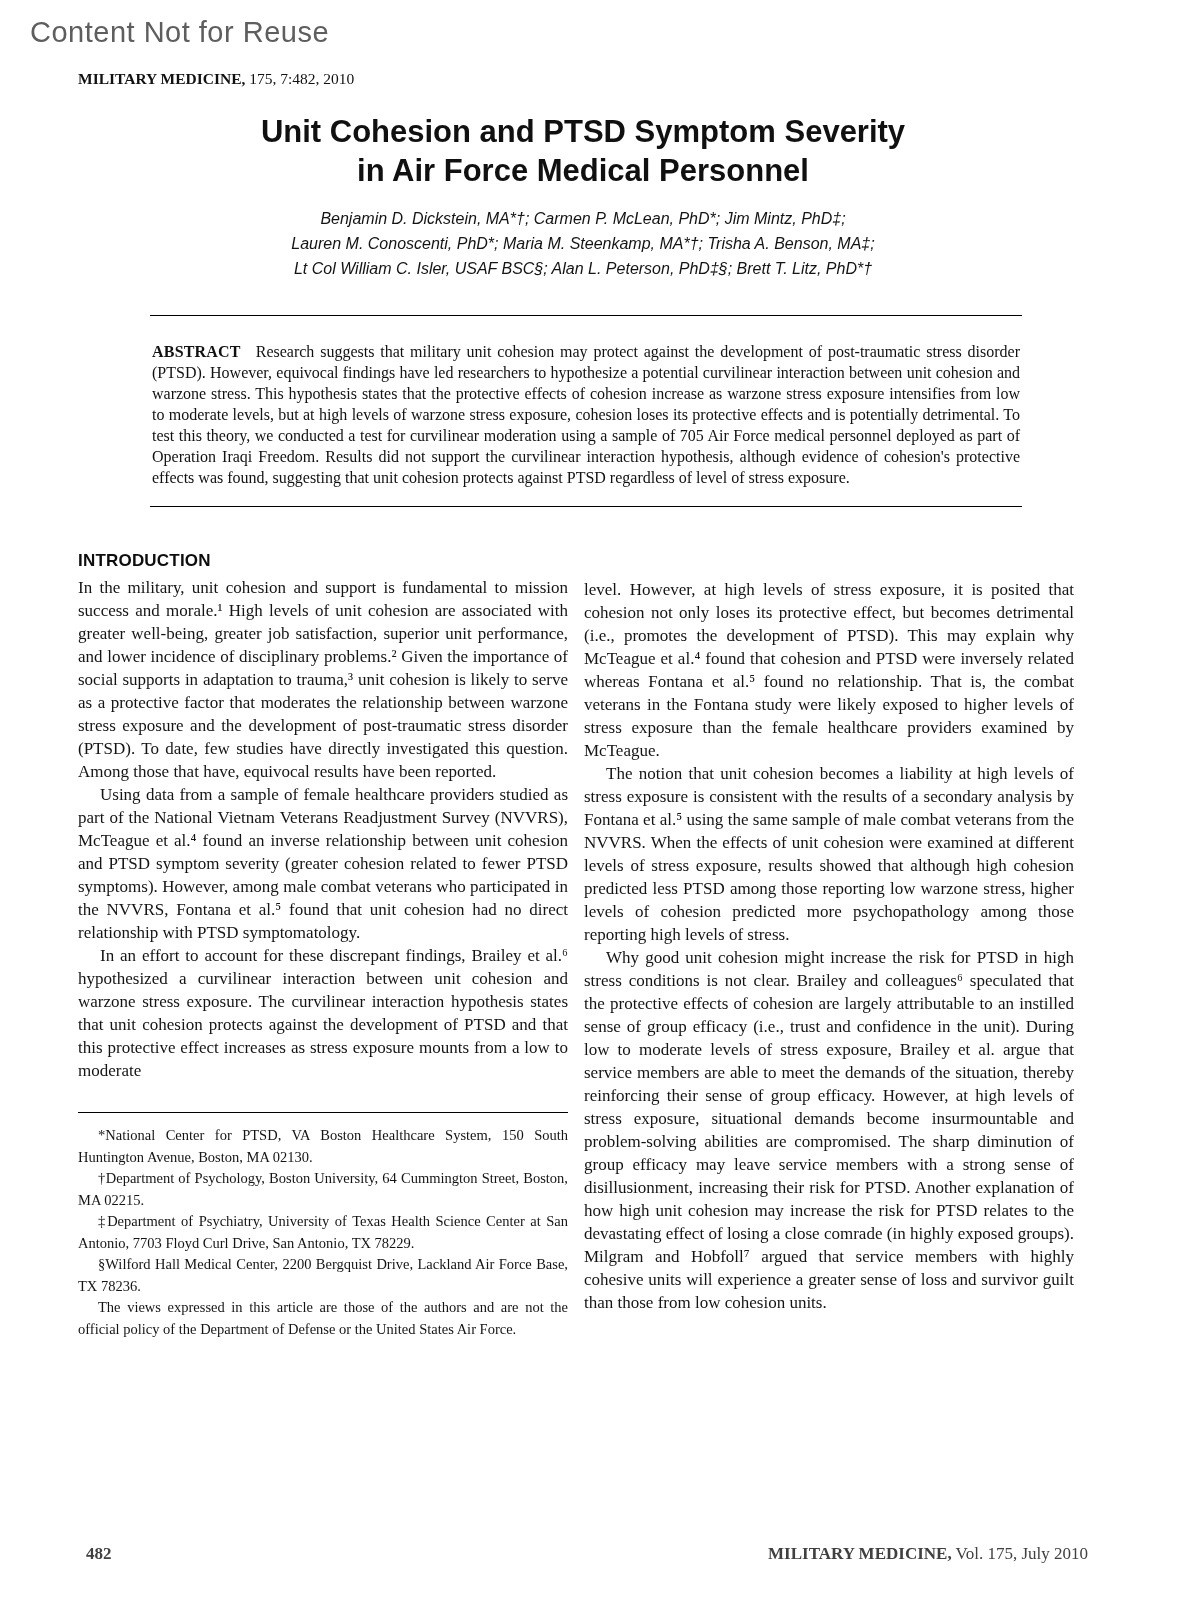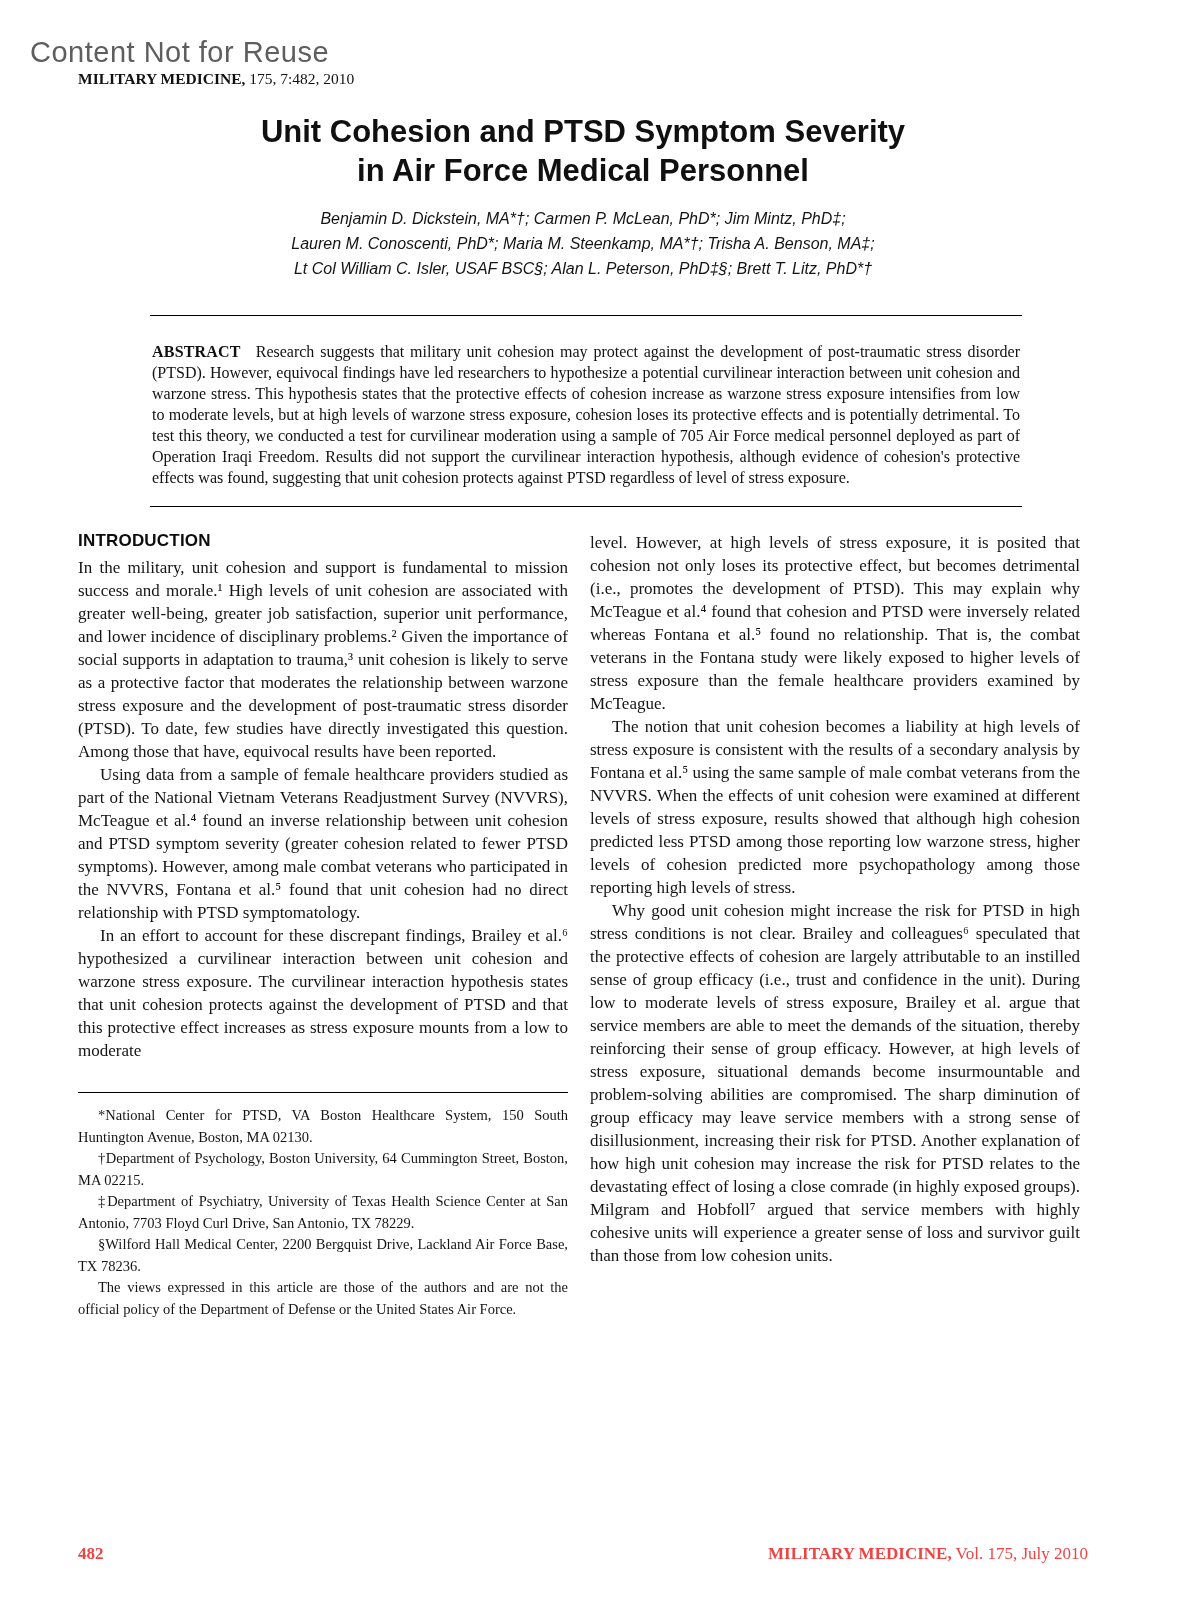--- a/index.html
+++ b/index.html
@@ -12,21 +12,21 @@
     height: 1606px;
     background: #ffffff;
     color: #111111;
     padding: 70px 112px 0 78px;
     font-family: "Liberation Serif", serif;
     overflow: hidden;
   }
 
   .watermark {
     position: absolute;
-    top: 36px;
+    top: 16px;
     left: 30px;
     font-family: "Liberation Sans", sans-serif;
     font-size: 29px;
     color: #5e5e5e;
     letter-spacing: 0.5px;
   }
 
   .journal-line {
     font-size: 15.5px;
     color: #111;
@@ -65,23 +65,24 @@
     line-height: 21px;
     text-align: justify;
   }
   .abstract-label {
     font-weight: bold;
     margin-right: 15px;
     letter-spacing: 0.2px;
   }
 
   .columns {
-    margin-top: 24px;
+    margin-top: 44px;
     display: flex;
-    gap: 22px;
+    gap: 16px;
+    align-items: center;
   }
   .col { width: 490px; }
 
   .section-heading {
     font-family: "Liberation Sans", sans-serif;
     font-weight: bold;
     font-size: 17px;
     letter-spacing: 0.2px;
     margin-bottom: 5px;
     color: #0d0d0d;
@@ -105,28 +106,28 @@
   .footnotes p {
     font-size: 14.5px;
     line-height: 21.5px;
     text-align: justify;
     text-indent: 20px;
     color: #141414;
   }
 
   .page-footer {
     position: absolute;
-    left: 78px;
+    left: 86px;
     right: 112px;
     bottom: 42px;
     display: flex;
     justify-content: space-between;
     align-items: baseline;
     font-size: 17px;
-    color: #ef4444;
+    color: #404040;
     gap: 17px;
   }
   .page-footer .page-num { font-weight: bold; }
   .page-footer .bold { font-weight: bold; }
 </style>
 </head>
 <body>
 
 <div class="page">
 

